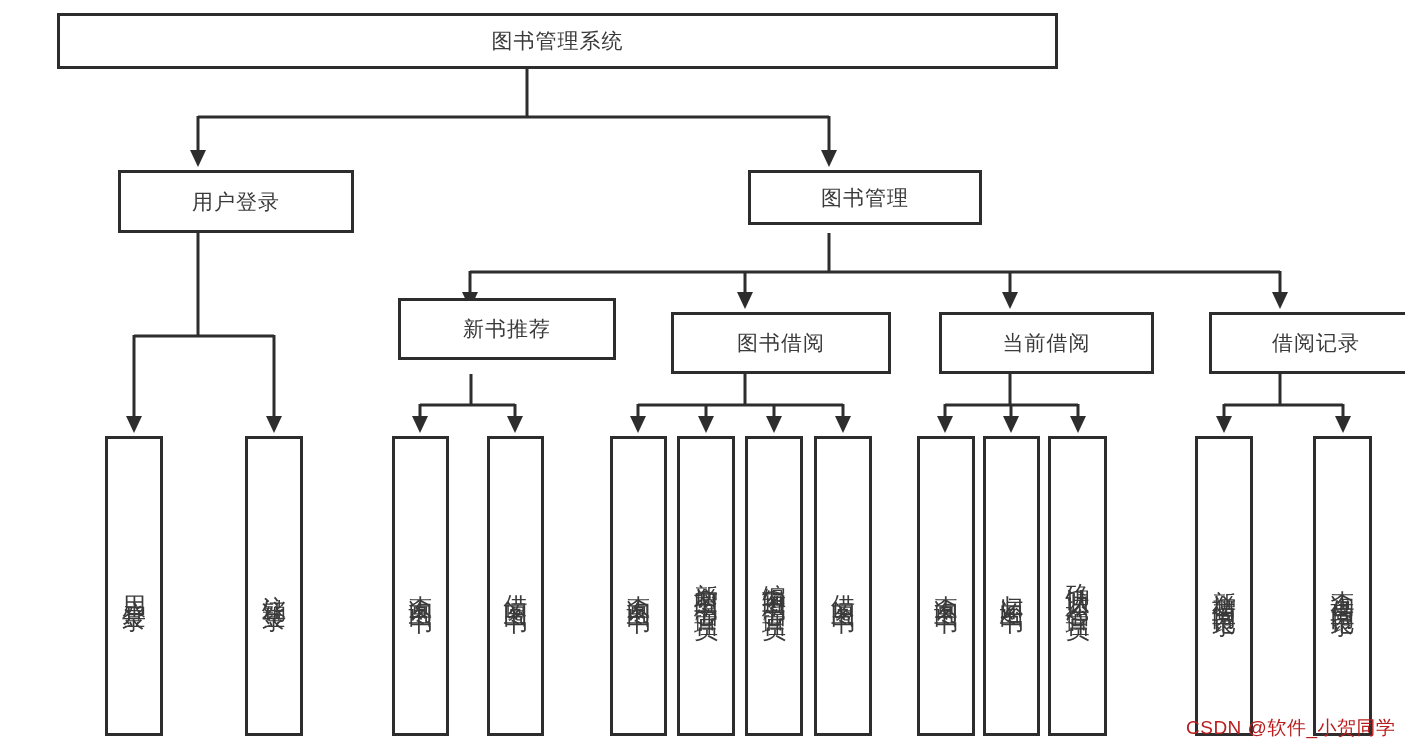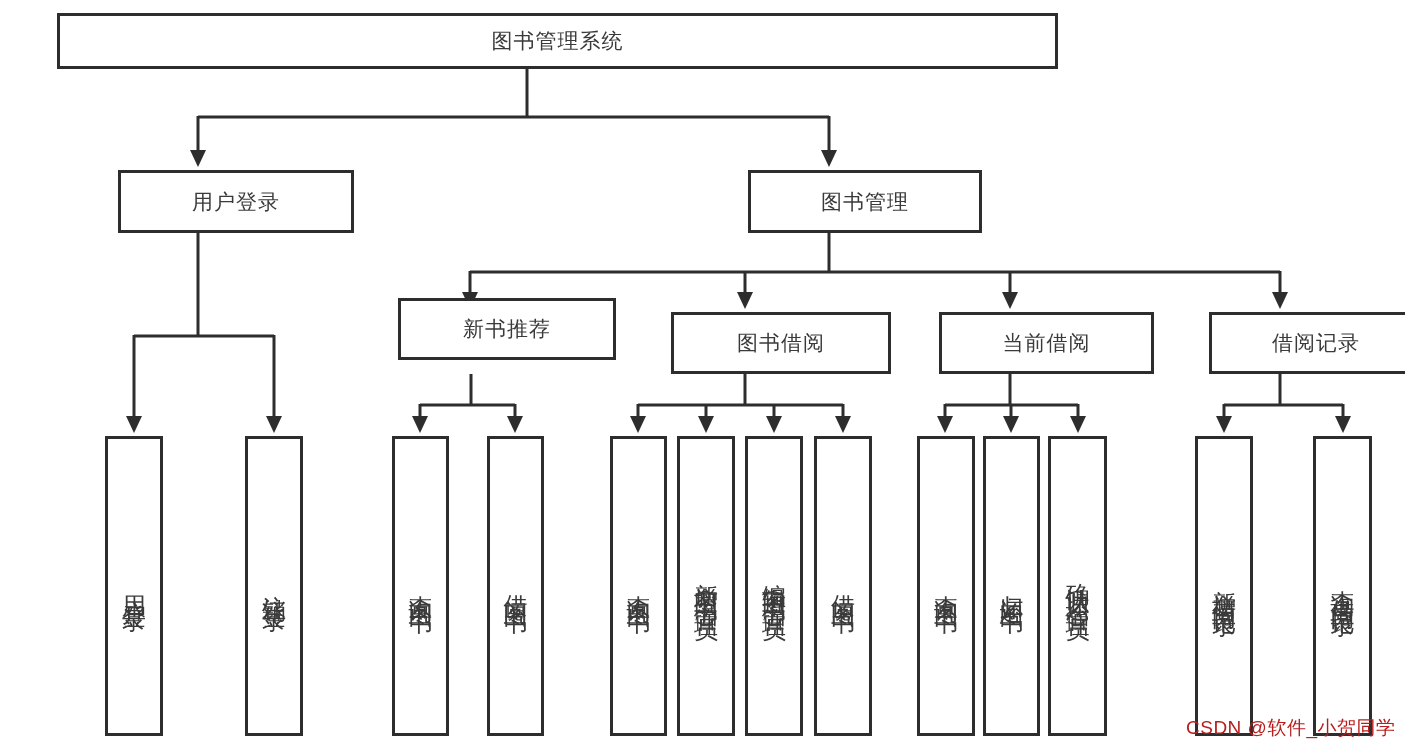--- a/index.html
+++ b/index.html
@@ -123,21 +123,21 @@
     <path d="M1224,405 L1343,405"></path>
     <path d="M1224,404 L1224,419"></path>
     <path d="M1343,404 L1343,419"></path>
     <polygon points="1216,416 1232,416 1224,433" fill="#2d2d2d" stroke="none"></polygon>
     <polygon points="1335,416 1351,416 1343,433" fill="#2d2d2d" stroke="none"></polygon>
   </svg>
 
   <div class="box hbox" style="left:21px; top:13px; width:1001px; height:56px;">图书管理系统</div>
 
   <div class="box hbox" style="left:82px; top:170px; width:236px; height:63px;">用户登录</div>
-  <div class="box hbox" style="left:712px; top:170px; width:234px; height:63px;">图书管理</div>
+  <div class="box hbox" style="left:712px; top:170px; width:234px; height:55px;">图书管理</div>
 
   <div class="box hbox" style="left:362px; top:298px; width:218px; height:62px;">新书推荐</div>
   <div class="box hbox" style="left:903px; top:312px; width:215px; height:62px;">当前借阅</div>
   <div class="box hbox" style="left:635px; top:312px; width:220px; height:62px;">图书借阅</div>
   <div class="box hbox" style="left:1173px; top:312px; width:214px; height:62px;">借阅记录</div>
 
   <div class="box vbox" style="left:105px; width:58px;">用户登录</div>
   <div class="box vbox" style="left:245px; width:58px;">注销登录</div>
 
   <div class="box vbox" style="left:392px; width:57px;">查询图书</div>

